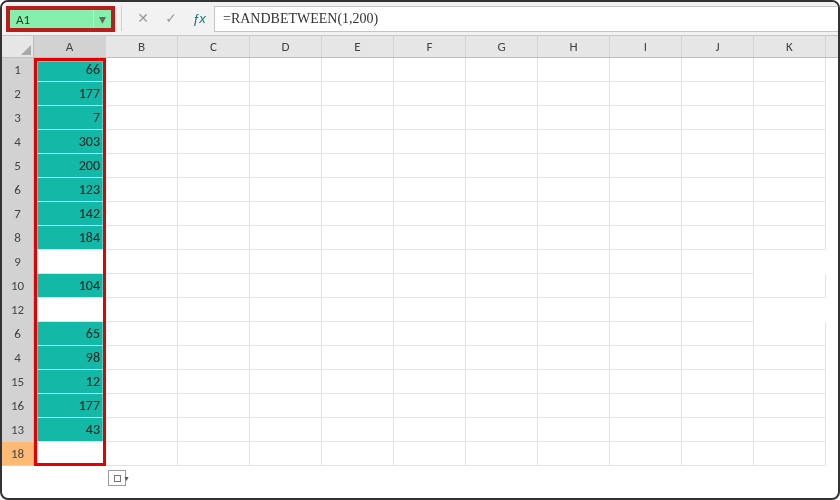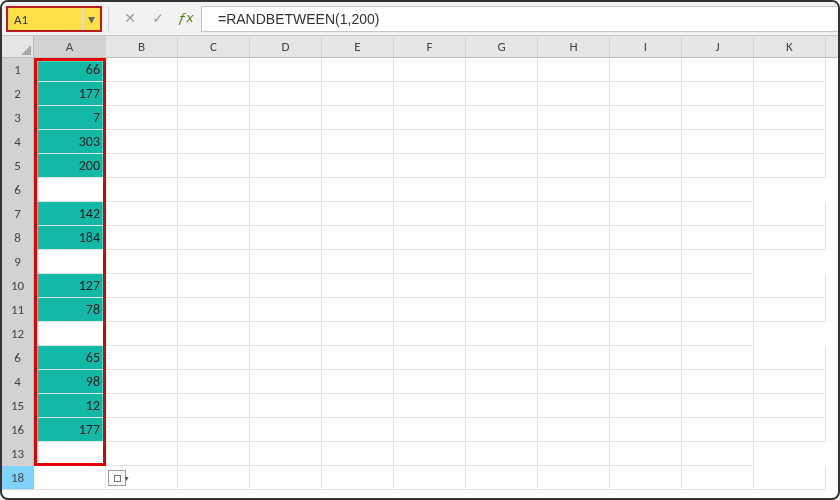--- a/index.html
+++ b/index.html
@@ -18,25 +18,25 @@
   .formula-bar {
     display: flex;
     align-items: stretch;
     height: 34px;
     background: #f2f2f2;
     border-bottom: 1px solid #c5c5c5;
   }
   .name-box-wrap {
     display: flex;
     align-items: center;
-    background: #fde047;
-    border: 2px solid #b91c1c;
+    background: #86efac;
+    border: 4px solid #b91c1c;
     margin: 4px 0 4px 4px;
     height: 26px;
-    width: 96px;
+    width: 109px;
   }
   .name-box {
     flex: 1;
     padding: 0 6px;
     font-size: 13px;
     color: #333;
     height: 100%;
     display: flex;
     align-items: center;
   }
@@ -64,37 +64,37 @@
   .formula-btn {
     width: 18px;
     height: 22px;
     display: flex;
     align-items: center;
     justify-content: center;
     font-size: 14px;
   }
   .fx-label {
     font-style: italic;
-    font-family: Liberation Mono, monospace;
+    font-family: Liberation Sans, sans-serif;
     font-size: 13px;
-    color: #4d7c0f;
+    color: #0f766e;
   }
   .formula-input {
     flex: 1;
     background: #fff;
     border: 1px solid #c5c5c5;
     border-right: none;
     margin: 4px 0;
     height: 26px;
     display: flex;
     align-items: center;
-    padding: 0 16px;
+    padding: 0 8px;
     font-size: 14px;
     color: #333;
-    font-family: Liberation Sans, sans-serif;
+    font-family: Liberation Serif, serif;
   }
 
   
   .sheet {
     position: relative;
   }
   .col-headers {
     display: flex;
     height: 22px;
     background: #e6e6e6;
@@ -137,21 +137,21 @@
   .rows {
     position: relative;
   }
   .row {
     display: flex;
     height: 24px;
   }
   .row-h {
     width: 32px;
     flex-shrink: 0;
-    background: #7dd3fc;
+    background: #fdba74;
     border-right: 1px solid #bdbdbd;
     border-bottom: 1px solid #d4d4d4;
     display: flex;
     align-items: center;
     justify-content: center;
     font-size: 13px;
     color: #444;
   }
   .row-h.sel {
     background: #d2d2d2;
@@ -309,20 +309,21 @@
         <div class="cell"></div>
         <div class="cell"></div>
         <div class="cell"></div>
         <div class="cell"></div>
         <div class="cell"></div>
         <div class="cell"></div>
         <div class="cell"></div>
       </div>
       <div class="row">
         <div class="row-h sel">6</div>
+        <div class="cell sel">123</div>
         <div class="cell"></div>
         <div class="cell"></div>
         <div class="cell"></div>
         <div class="cell"></div>
         <div class="cell"></div>
         <div class="cell"></div>
         <div class="cell"></div>
         <div class="cell"></div>
         <div class="cell"></div>
         <div class="cell"></div>
@@ -363,35 +364,21 @@
         <div class="cell"></div>
         <div class="cell"></div>
         <div class="cell"></div>
         <div class="cell"></div>
         <div class="cell"></div>
         <div class="cell"></div>
         <div class="cell"></div>
       </div>
       <div class="row">
         <div class="row-h sel">10</div>
-        <div class="cell sel">127</div>
-        <div class="cell"></div>
-        <div class="cell"></div>
-        <div class="cell"></div>
-        <div class="cell"></div>
-        <div class="cell"></div>
-        <div class="cell"></div>
-        <div class="cell"></div>
-        <div class="cell"></div>
-        <div class="cell"></div>
-        <div class="cell"></div>
-      </div>
-      <div class="row">
-        <div class="row-h sel">11</div>
-        <div class="cell sel">78</div>
+        <div class="cell sel">104</div>
         <div class="cell"></div>
         <div class="cell"></div>
         <div class="cell"></div>
         <div class="cell"></div>
         <div class="cell"></div>
         <div class="cell"></div>
         <div class="cell"></div>
         <div class="cell"></div>
         <div class="cell"></div>
         <div class="cell"></div>
@@ -460,20 +447,21 @@
         <div class="cell"></div>
         <div class="cell"></div>
         <div class="cell"></div>
         <div class="cell"></div>
         <div class="cell"></div>
         <div class="cell"></div>
         <div class="cell"></div>
       </div>
       <div class="row">
         <div class="row-h sel">13</div>
+        <div class="cell sel">43</div>
         <div class="cell"></div>
         <div class="cell"></div>
         <div class="cell"></div>
         <div class="cell"></div>
         <div class="cell"></div>
         <div class="cell"></div>
         <div class="cell"></div>
         <div class="cell"></div>
         <div class="cell"></div>
         <div class="cell"></div>

